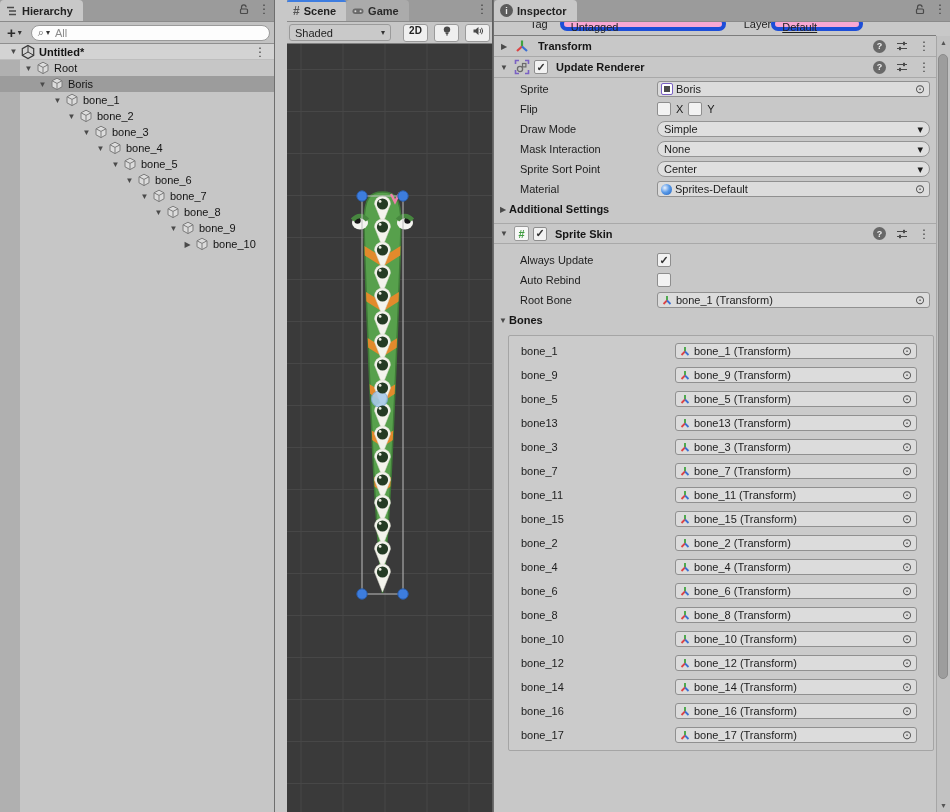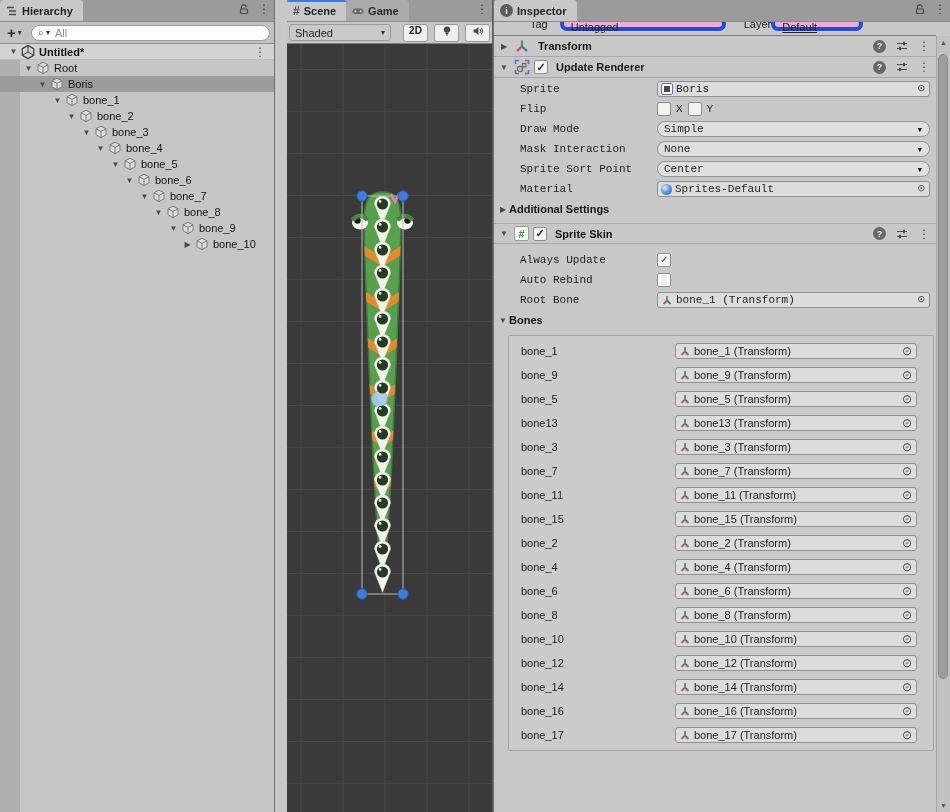--- a/index.html
+++ b/index.html
@@ -53,21 +53,21 @@
   .taglayer { height:18px; margin-top:-7px; display:flex; align-items:center; }
   .tl-label { color:#222; }
   .pill { height:14px; background:#f9a8d4; border:4px solid #1d4ed8; border-radius:7px; display:flex; align-items:flex-start; padding:0 7px; color:#222; }
   .comp-header { height:21px; display:flex; align-items:center; border-bottom:1px solid #A9A9A9; padding-left:4px; gap:4px; position:relative; }
   .fold-arrow { width:12px; font-size:8px; color:#4a4a4a; text-align:center; }
   .comp-title { font-weight:bold; margin-left:4px; color:#161616; }
   .hdr-right { position:absolute; right:6px; display:flex; gap:10px; align-items:center; }
   .help-badge { width:13px; height:13px; border-radius:50%; background:#686868; color:#EDEDED; font-size:9px; font-weight:bold; display:flex; align-items:center; justify-content:center; }
   .checkbox { width:14px; height:14px; background:#F2F2F2; border:1px solid #8E8E8E; border-radius:2px; display:flex; align-items:center; justify-content:center; font-size:11px; font-weight:bold; color:#333; line-height:1; }
   .checkbox.empty { color:transparent; }
-  .irow { height:20px; display:flex; align-items:center;font-family:Liberation Mono, monospace; }
+  .irow { height:20px; display:flex; align-items:center; }
   .ilabel { width:163px; padding-left:26px; color:#1d1d1d; white-space:nowrap; }
   .ifield { flex:1; margin-right:6px; }
   .objfield { height:16px; background:#DCDCDC; border:1px solid #909090; border-radius:3px; display:flex; align-items:center; padding:0 2px 0 3px; gap:3px; }
   .objfield .obj-text { flex:1; color:#1d1d1d; white-space:nowrap; overflow:hidden; }
   .picker { font-size:12px; color:#4f4f4f; line-height:1; padding:0 2px; }
   .colorfield { height:16px; background:#FFFFFF; border:1px solid #909090; border-radius:2px; flex:1; }
   .dropfield { height:16px; background:#DFDFDF; border:1px solid #949494; border-radius:8px; display:flex; align-items:center; padding:0 6px; }
   .dropfield .dd-label { flex:1; color:#1d1d1d; }
   .foldrow { height:20px; display:flex; align-items:center; padding-left:3px; }
   .foldrow .fold-title { font-weight:bold; color:#161616; }

